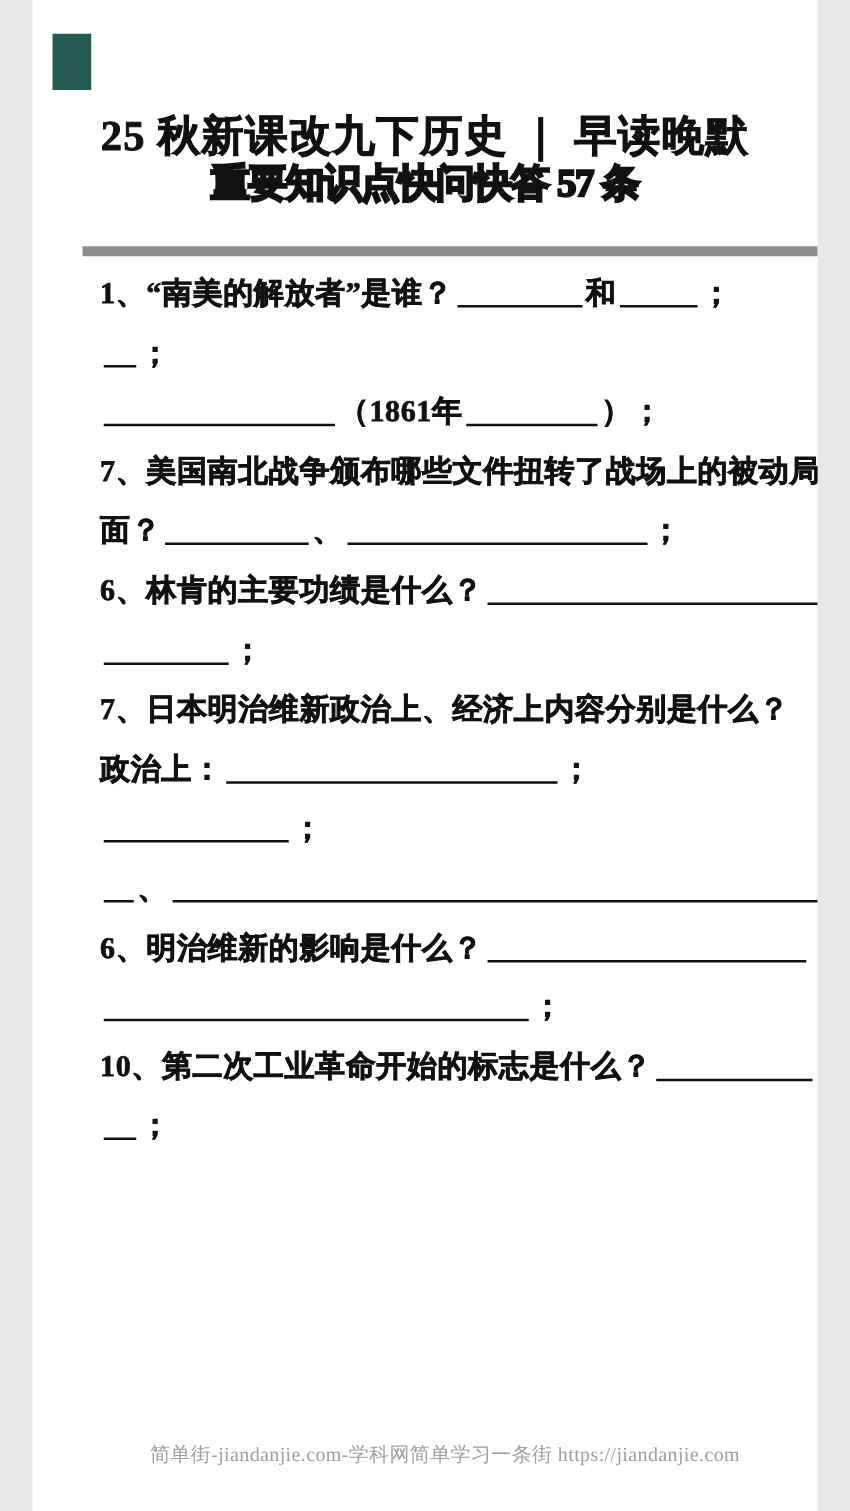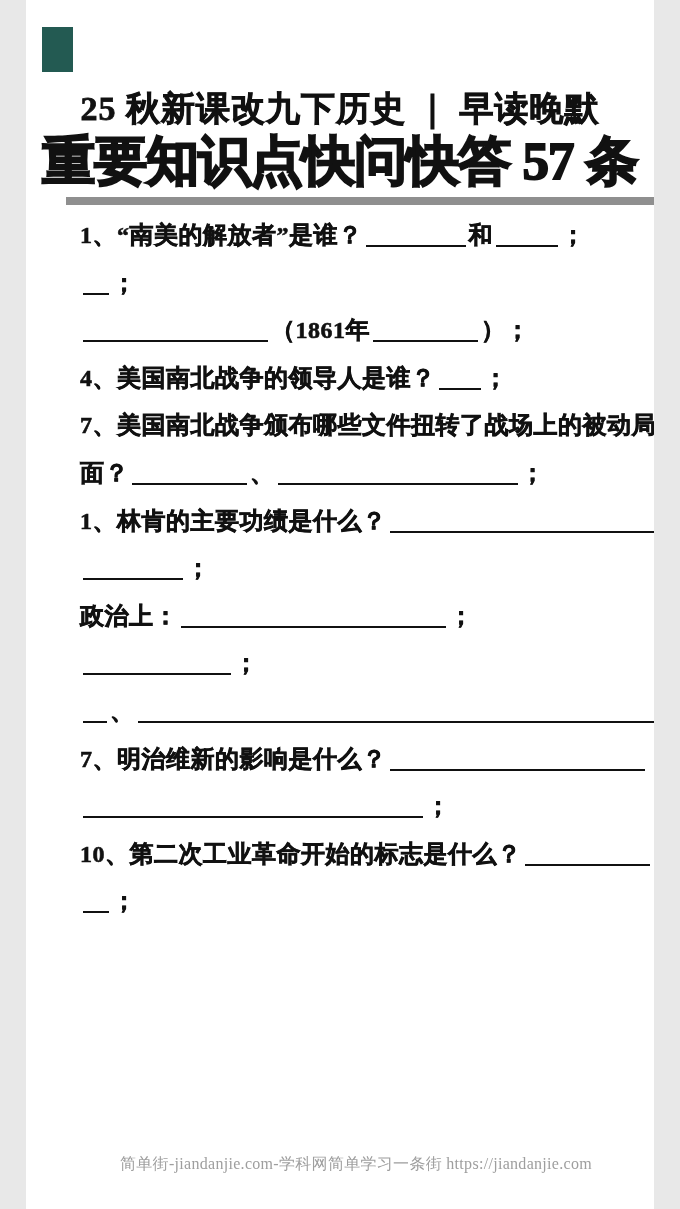--- a/index.html
+++ b/index.html
@@ -9,21 +9,21 @@
     overflow:hidden;margin:0 auto;
   }
   .corner-square{position:absolute;left:16px;top:27px;width:31px;height:45px;background:#235a52;}
   .title-sub{
     position:absolute;top:86px;left:0;width:100%;text-align:center;
     font-size:34px;font-weight:700;letter-spacing:1px;-webkit-text-stroke:0.8px #111;
     white-space:nowrap;
   }
   .title-main{
     position:absolute;top:126px;left:0;width:100%;text-align:center;
-    font-size:53px;font-weight:900;letter-spacing:-1px;-webkit-text-stroke:2px #111;
+    font-size:31px;font-weight:900;letter-spacing:-1px;-webkit-text-stroke:2px #111;
     white-space:nowrap;
   }
   .divider{position:absolute;top:197px;left:40px;width:600px;height:8px;background:#8f8f8f;}
   .questions{position:absolute;top:212px;left:54px;width:592px;}
   .qline{
     height:47.6px;line-height:47.6px;white-space:nowrap;
     font-size:24px;font-weight:700;letter-spacing:0.5px;-webkit-text-stroke:0.6px #111;
   }
   .blank{
     display:inline-block;height:1px;border-bottom:2px solid #111111;
@@ -44,29 +44,29 @@
   <header>
     <div class="title-sub">25 秋新课改九下历史 ｜ 早读晚默</div>
     <div class="title-main">重要知识点快问快答 57 条</div>
     <div class="divider" style="background: rgb(143, 143, 143);"></div>
   </header>
 
   <main class="questions">
       <div class="qline"><span>1、“南美的解放者”是谁？</span><span class="blank" style="width: 100px; border-bottom-color: rgb(17, 17, 17);"></span><span>和</span><span class="blank" style="width: 62px; border-bottom-color: rgb(17, 17, 17);"></span><span>；</span></div>
       <div class="qline"><span class="blank" style="width: 26px; border-bottom-color: rgb(17, 17, 17);"></span><span>；</span></div>
       <div class="qline"><span class="blank" style="width: 185px; border-bottom-color: rgb(17, 17, 17);"></span><span>（1861年</span><span class="blank" style="width: 105px; border-bottom-color: rgb(17, 17, 17);"></span><span>）；</span></div>
-      <div class="qline"><span>4、美国南北战争的领导人是谁？</span><span class="blank" style="width: 42px; border-bottom-color: rgb(17, 17, 17);"></span><span>；</span></div>
       <div class="qline"><span>7、美国南北战争颁布哪些文件扭转了战场上的被动局</span></div>
       <div class="qline"><span>面？</span><span class="blank" style="width: 115px; border-bottom-color: rgb(17, 17, 17);"></span><span>、</span><span class="blank" style="width: 240px; border-bottom-color: rgb(17, 17, 17);"></span><span>；</span></div>
-      <div class="qline"><span>1、林肯的主要功绩是什么？</span><span class="blank" style="width: 270px; border-bottom-color: rgb(17, 17, 17);"></span></div>
+      <div class="qline"><span>6、林肯的主要功绩是什么？</span><span class="blank" style="width: 270px; border-bottom-color: rgb(17, 17, 17);"></span></div>
       <div class="qline"><span class="blank" style="width: 100px; border-bottom-color: rgb(17, 17, 17);"></span><span>；</span></div>
+      <div class="qline"><span>7、日本明治维新政治上、经济上内容分别是什么？</span></div>
       <div class="qline"><span>政治上：</span><span class="blank" style="width: 265px; border-bottom-color: rgb(17, 17, 17);"></span><span>；</span></div>
       <div class="qline"><span class="blank" style="width: 148px; border-bottom-color: rgb(17, 17, 17);"></span><span>；</span></div>
       <div class="qline"><span class="blank" style="width: 24px; border-bottom-color: rgb(17, 17, 17);"></span><span>、</span><span class="blank" style="width: 520px; border-bottom-color: rgb(17, 17, 17);"></span></div>
-      <div class="qline"><span>7、明治维新的影响是什么？</span><span class="blank" style="width: 255px; border-bottom-color: rgb(17, 17, 17);"></span></div>
+      <div class="qline"><span>6、明治维新的影响是什么？</span><span class="blank" style="width: 255px; border-bottom-color: rgb(17, 17, 17);"></span></div>
       <div class="qline"><span class="blank" style="width: 340px; border-bottom-color: rgb(17, 17, 17);"></span><span>；</span></div>
       <div class="qline"><span>10、第二次工业革命开始的标志是什么？</span><span class="blank" style="width: 125px; border-bottom-color: rgb(17, 17, 17);"></span></div>
       <div class="qline"><span class="blank" style="width: 26px; border-bottom-color: rgb(17, 17, 17);"></span><span>；</span></div>
     </main>
 
   <footer class="page-footer" style="color: rgb(158, 158, 158); padding-left: 16px;">
     <span>简单街-jiandanjie.com-学科网简单学习一条街 https://jiandanjie.com</span>
   </footer>
 </div>
 

